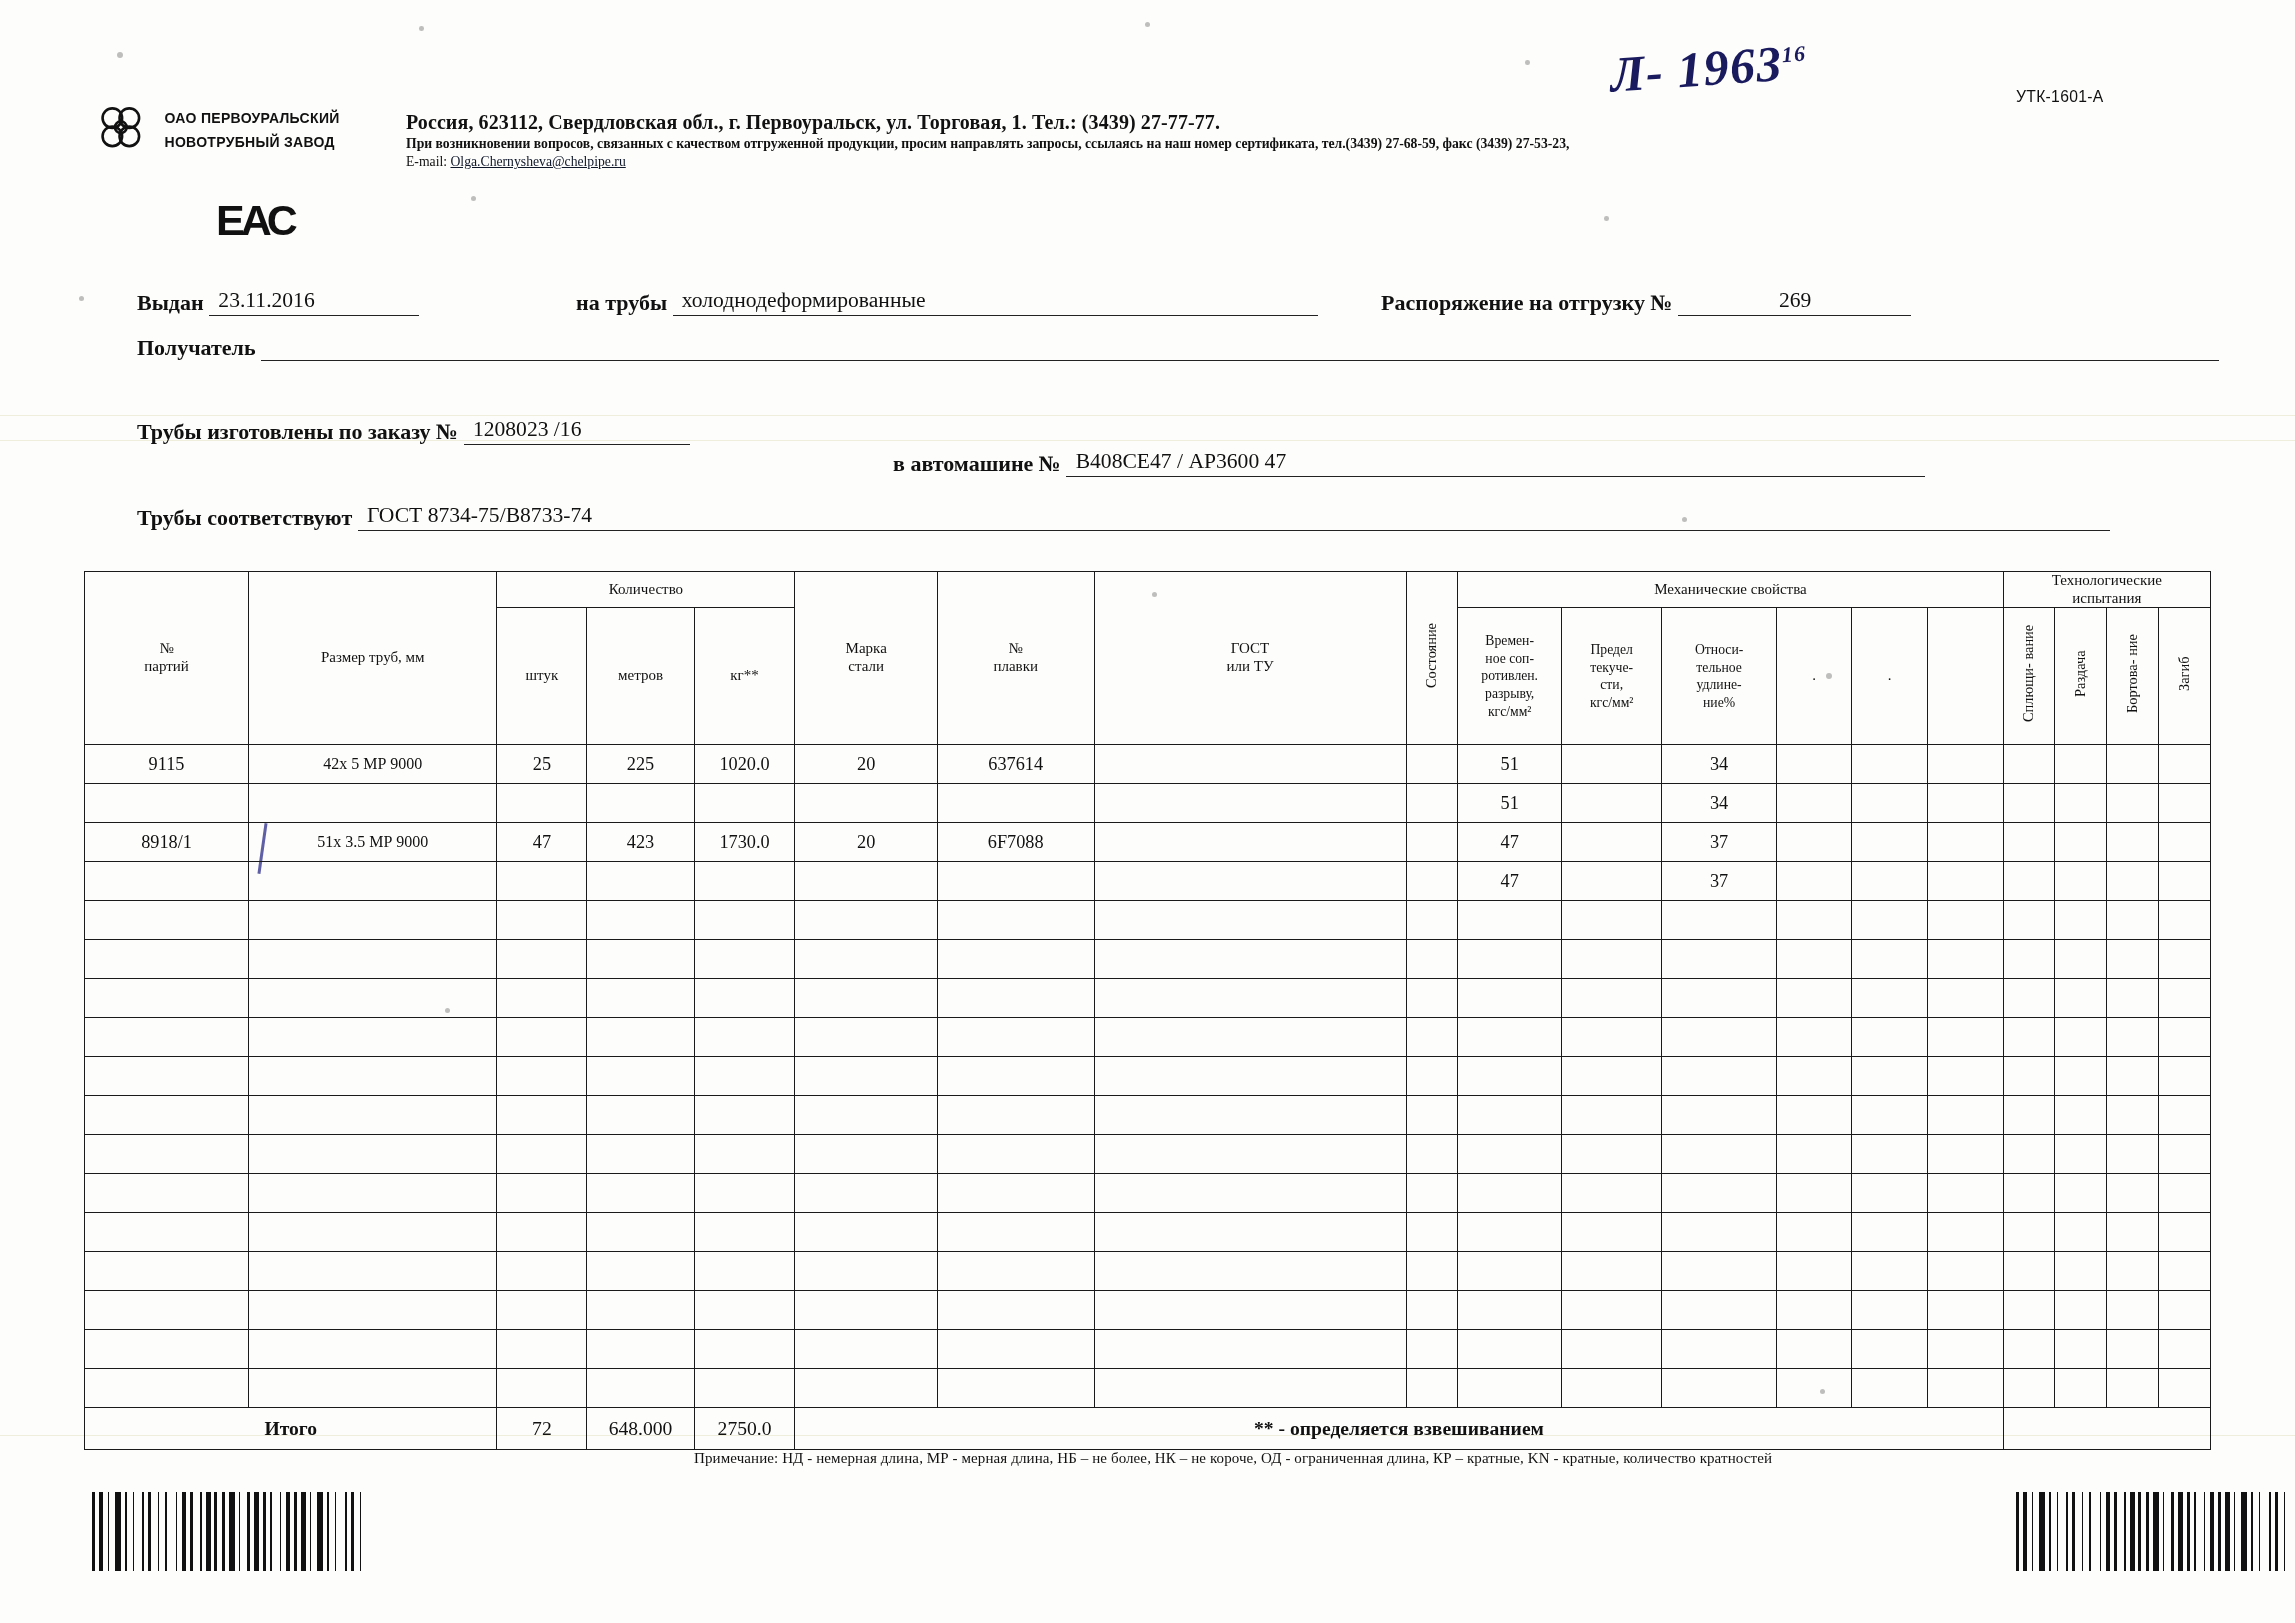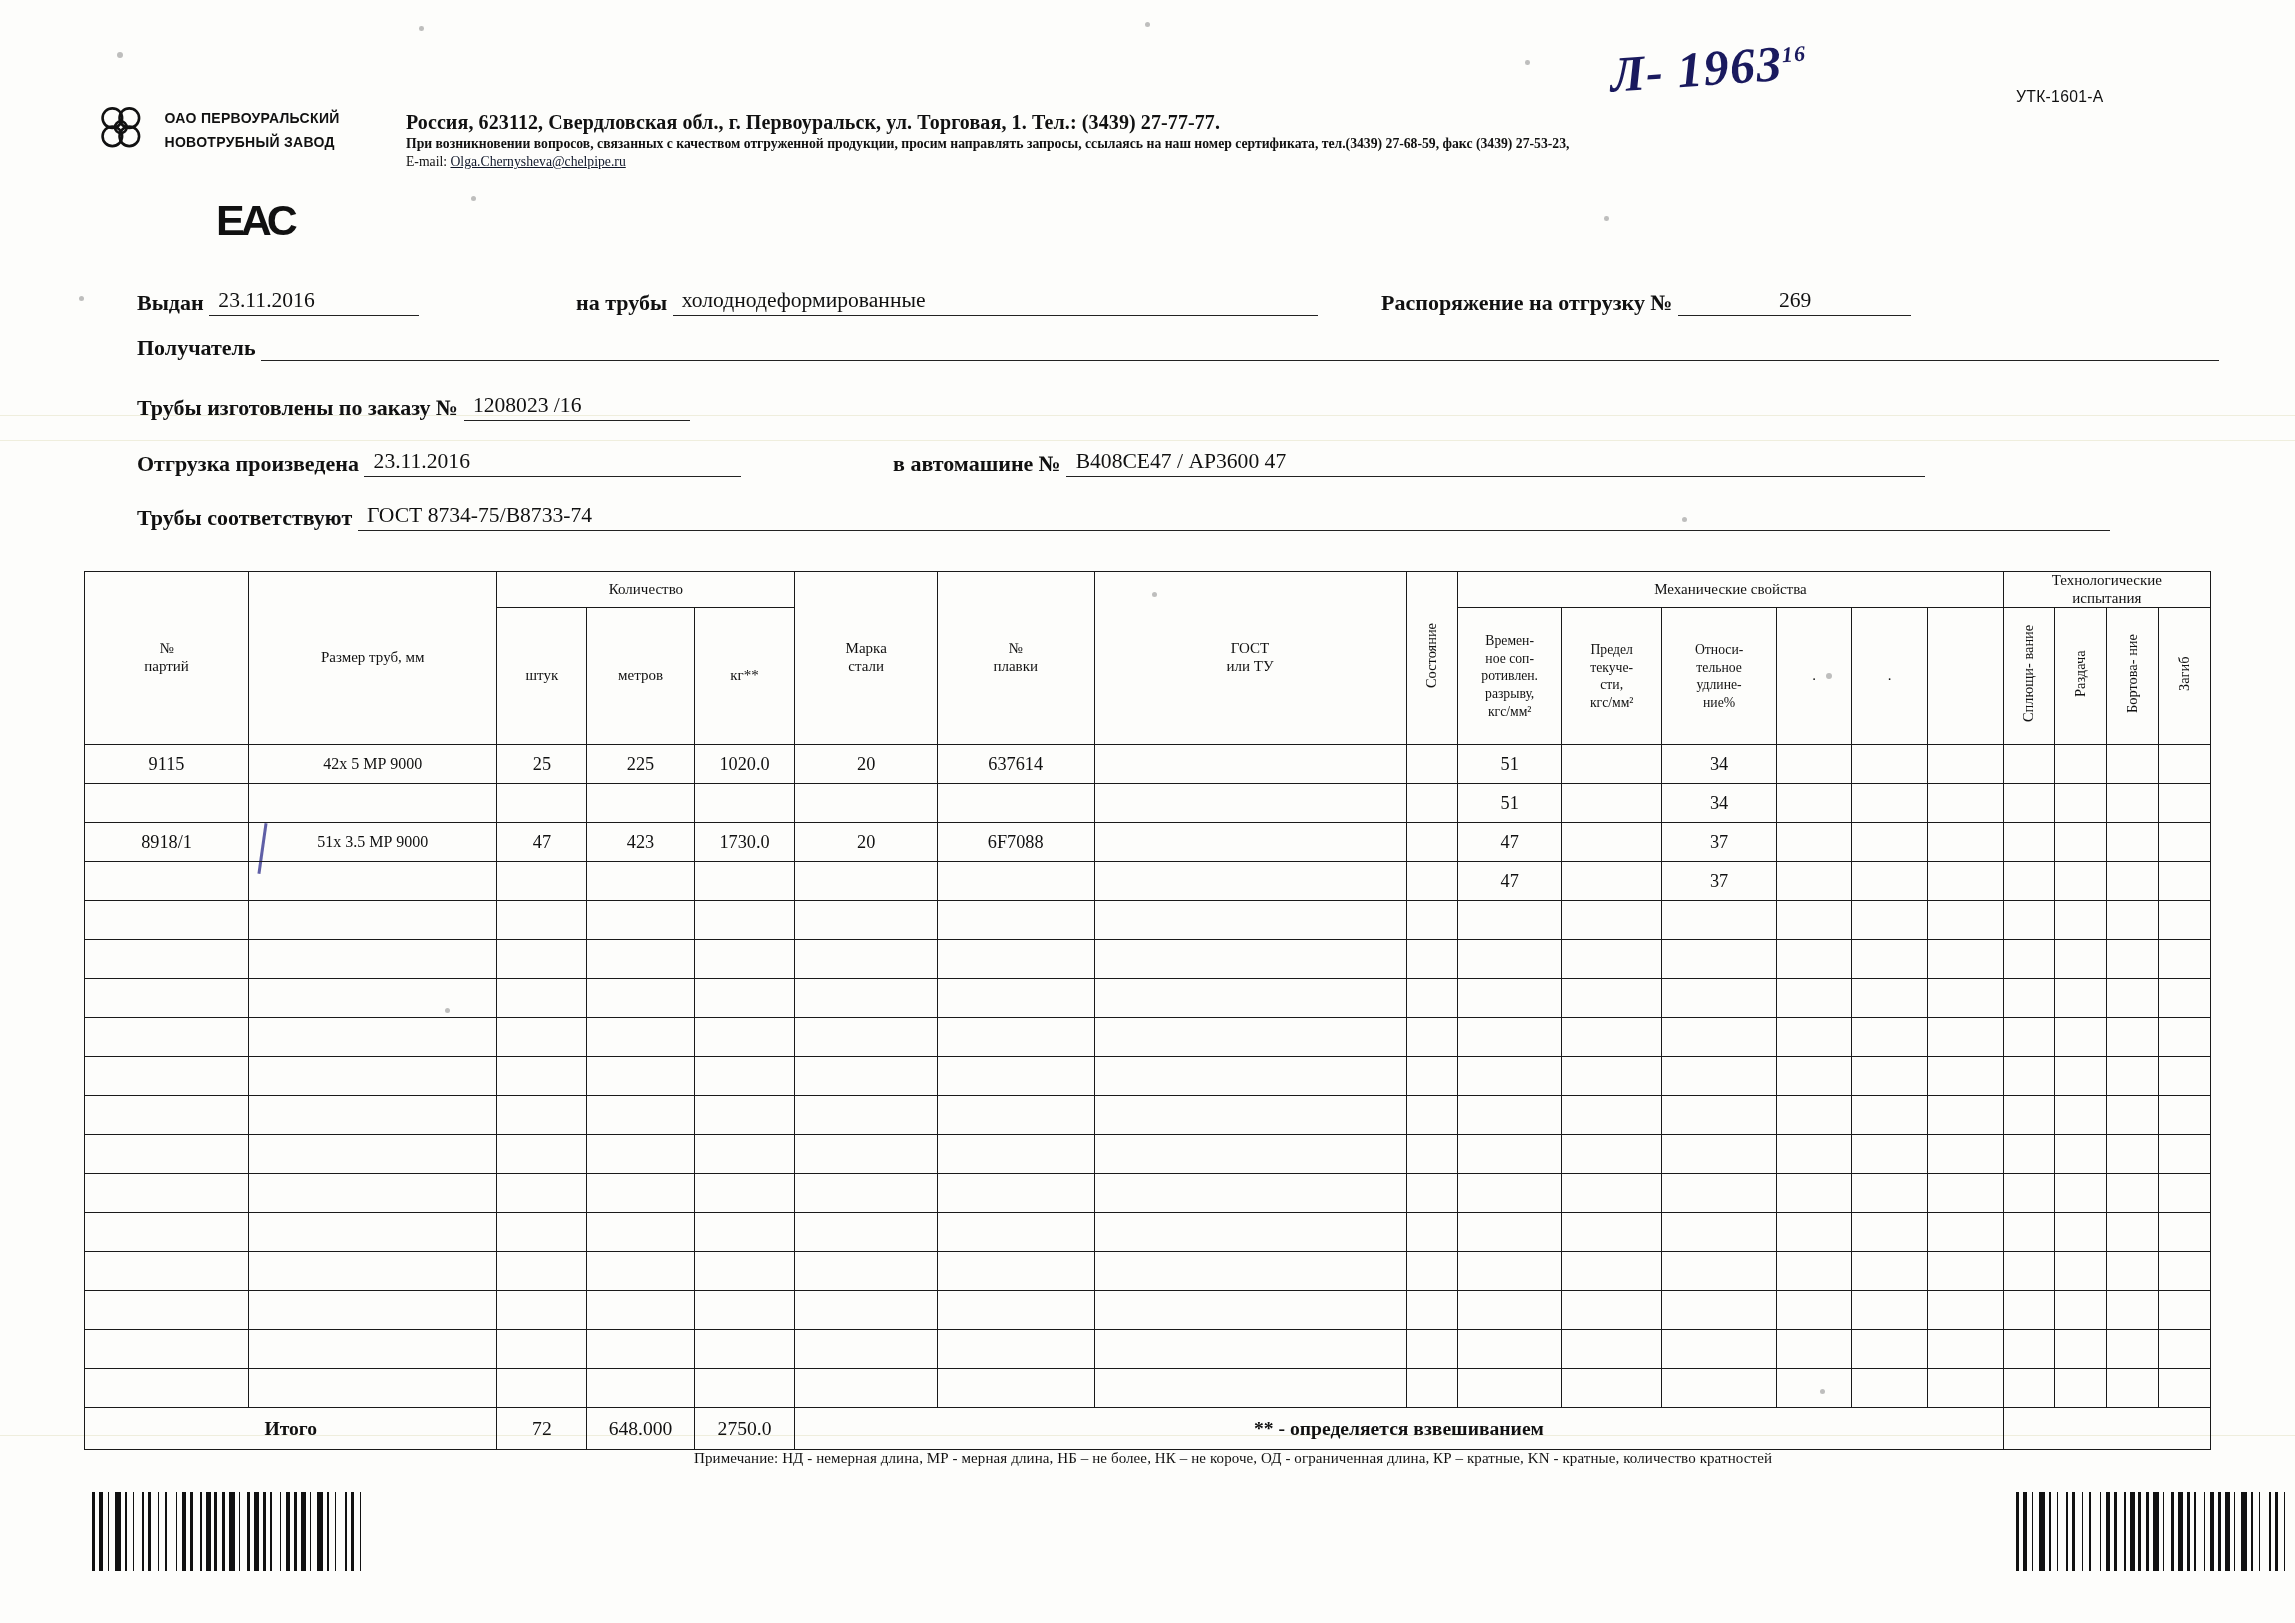--- a/index.html
+++ b/index.html
@@ -290,27 +290,23 @@
     <span class="uline" style="width:216px;text-align:center;">269</span>
   </div>
 
   <div class="frow" style="left:124px; top:335px;">
     <span class="flabel">Получатель</span>
     <span class="uline" style="width:1941px;"></span>
   </div>
 
   <div class="frow" style="left:124px; top:393px;">
     <span class="flabel">Трубы изготовлены по заказу №</span>
-    <span class="uline" style="width:209px;">1208023   /16</span>
-  </div>
-
-  <div class="frow" style="left:124px; top:449px;">
-    <span class="flabel">Отгрузка произведена</span>
-    <span class="uline" style="width:360px;">23.11.2016</span>
-  </div>
+    <span class="uline" style="width:209px;margin-top:24px;">1208023   /16</span>
+  </div>
+
   <div class="frow" style="left:880px; top:449px;">
     <span class="flabel">в автомашине  №</span>
     <span class="uline" style="width:841px;">В408СЕ47 / АР3600 47</span>
   </div>
 
   <div class="frow" style="left:124px; top:503px;">
     <span class="flabel">Трубы соответствуют</span>
     <span class="uline" style="width:1735px;">ГОСТ 8734-75/В8733-74</span>
   </div>
 

